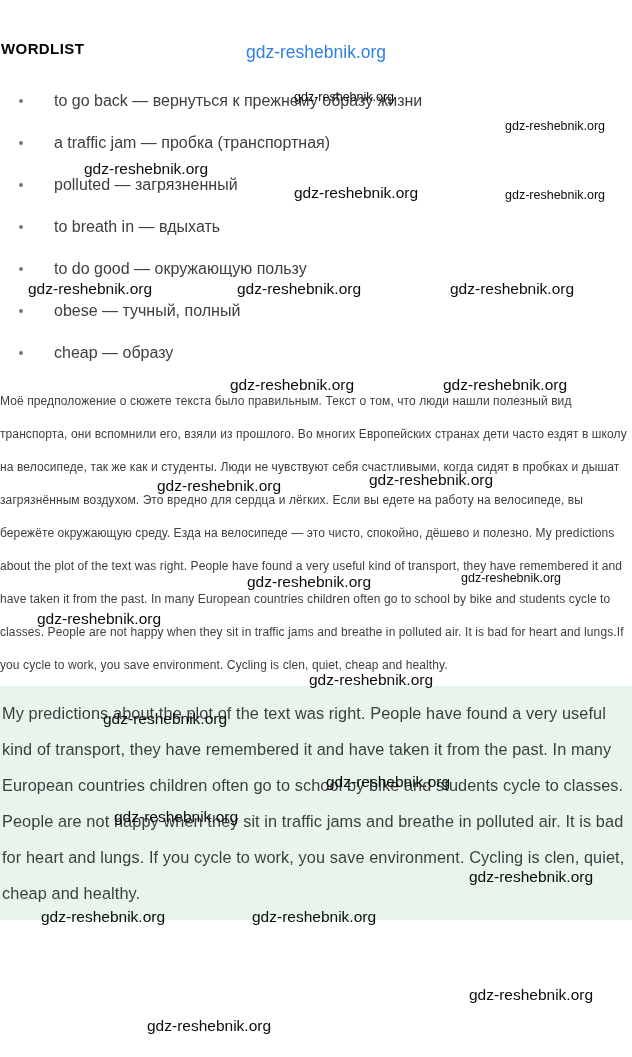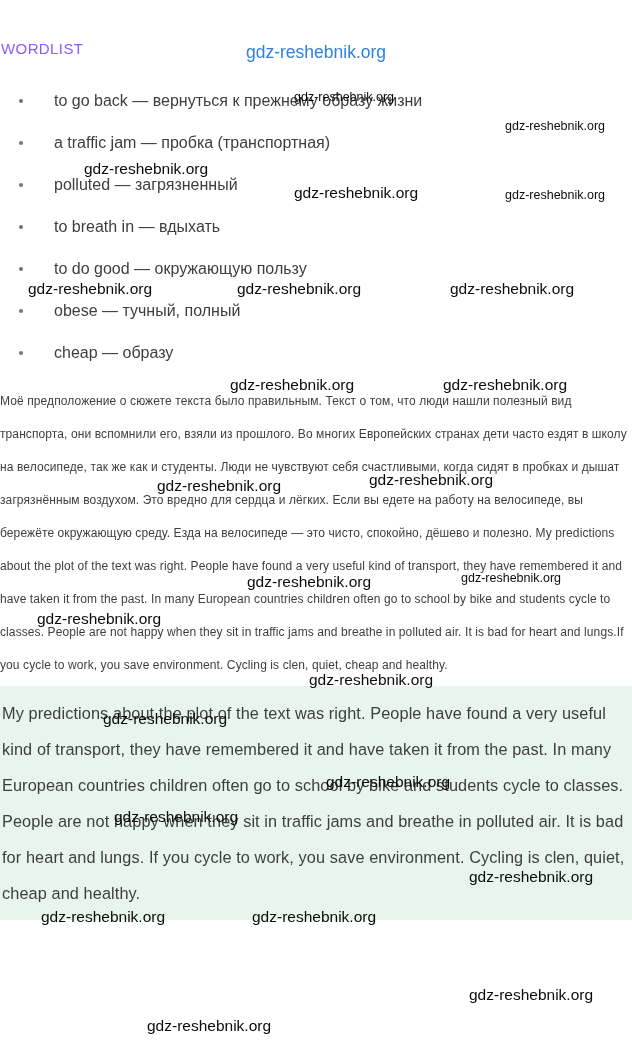--- a/index.html
+++ b/index.html
@@ -19,22 +19,22 @@
     z-index:5; white-space:nowrap;
   }
   .wm {
     position:absolute; font-size:15.5px; color:#0b0b0b;
     white-space:nowrap; z-index:5; pointer-events:none;
   }
   .wm-sm { font-size:12.5px; }
 
   .heading {
     margin:40px 0 0 1px;
-    font-size:15px; font-weight:normal; letter-spacing:0.4px;
-    color:#8b5cf6;
+    font-size:15px; font-weight:bold; letter-spacing:0.4px;
+    color:#000000;
   }
 
   .wordlist { list-style:none; margin-top:34px; }
   .wordlist li {
     position:relative; padding-left:54px; margin-bottom:22px;
     font-size:16px; line-height:20px; color:#3e3e3e;
   }
   .wordlist li::before {
     content:""; position:absolute; left:19px; top:8px;
     width:4px; height:4px; border-radius:50%; background:#757575;

